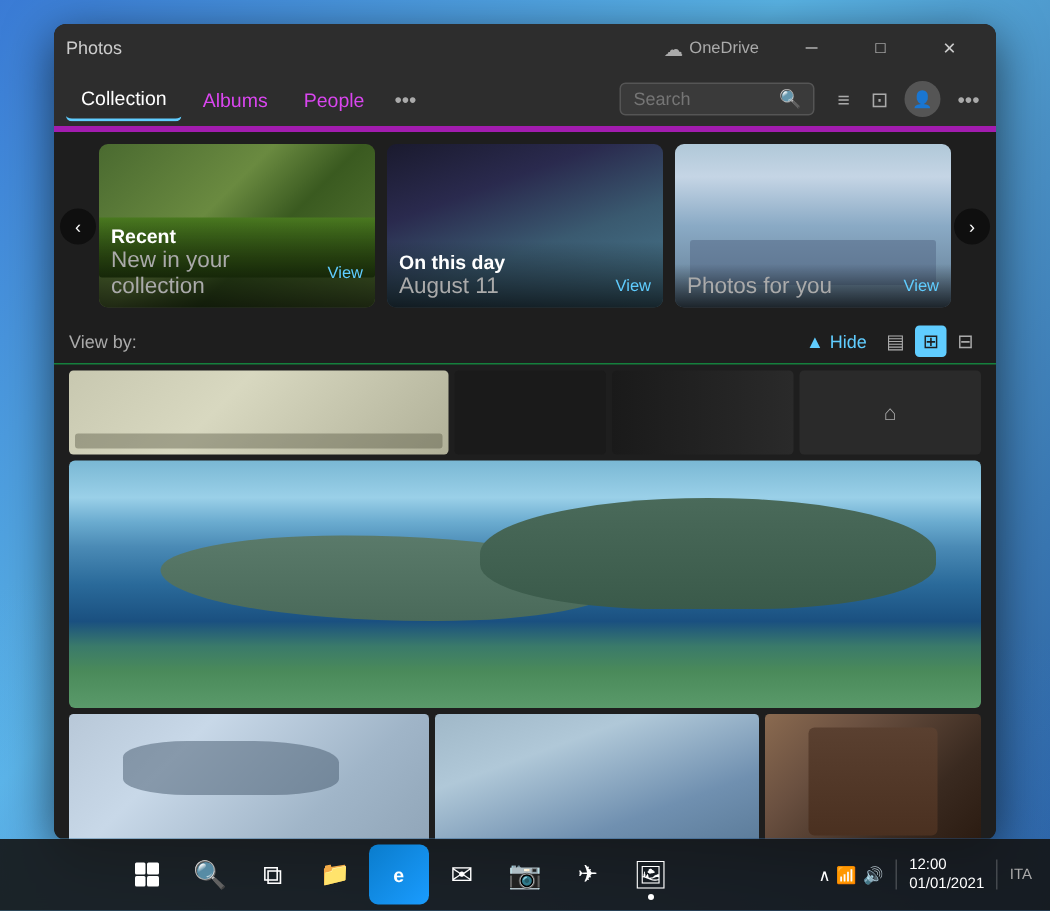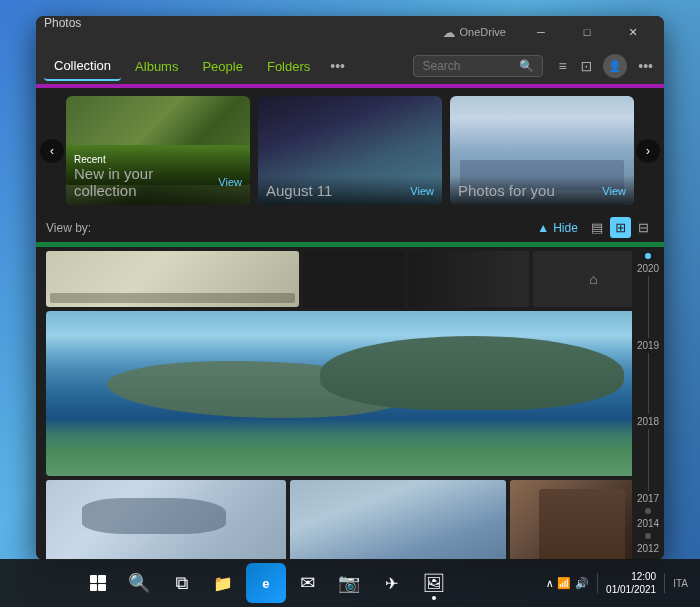--- a/index.html
+++ b/index.html
@@ -40,20 +40,21 @@
       box-shadow: 0 8px 32px rgba(0,0,0,0.6);
       display: flex;
       flex-direction: column;
     }
 
     
     .title-bar {
       height: 32px;
       background: #2d2d2d;
       display: flex;
+      align-items: center;
       padding: 0 8px;
       flex-shrink: 0;
     }
     .title-bar-title {
       color: #ccc;
       font-size: 12px;
       flex: 1;
     }
     .title-bar-onedrive {
       display: flex;
@@ -86,21 +87,21 @@
       height: 40px;
       background: #2d2d2d;
       display: flex;
       align-items: center;
       padding: 0 8px;
       gap: 4px;
       border-bottom: 4px solid #a21caf;
       flex-shrink: 0;
     }
     .nav-tab {
-      color: #84cc16;
+      color: #d946ef;
       font-size: 13px;
       padding: 6px 10px;
       cursor: pointer;
       border-radius: 4px;
     }
     .nav-tab.active {
       color: white;
       border-bottom: 2px solid #60cdff;
     }
     .nav-more {
@@ -240,22 +241,22 @@
 
     .card-overlay {
       position: absolute;
       bottom: 0;
       left: 0; right: 0;
       padding: 6px 8px;
       background: linear-gradient(0deg, rgba(0,0,0,0.7) 0%, transparent 100%);
     }
     .card-title {
       color: white;
-      font-size: 10px;
-      font-weight: 400;
+      font-size: 13px;
+      font-weight: 700;
     }
     .card-subtitle {
       color: #aaa;
       font-size: 15px;
     }
     .card-view-link {
       color: #60cdff;
       font-size: 11px;
       cursor: pointer;
     }
@@ -265,21 +266,21 @@
       justify-content: space-between;
     }
 
     
     .toolbar-row {
       display: flex;
       align-items: center;
       padding: 4px 10px;
       gap: 8px;
       flex-shrink: 0;
-      border-bottom: 5px solid #15803d;
+      border-bottom: 1px solid #15803d;
     }
     .view-by-label {
       color: #aaa;
       font-size: 12px;
     }
     .view-dropdown {
       background: #2d2d2d;
       border: 1px solid #555;
       border-radius: 4px;
       color: #ccc;
@@ -540,21 +541,20 @@
       border-radius: 1px;
     }
     .sys-tray {
       display: flex;
       align-items: center;
       gap: 4px;
       color: white;
       font-size: 11px;
     }
     .time-display {
-      text-align: right;
       color: white;
       font-size: 11px;
       line-height: 1.4;
     }
     .taskbar-separator {
       width: 1px;
       height: 20px;
       background: rgba(255,255,255,0.2);
       margin: 0 4px;
     }
@@ -580,21 +580,20 @@
       <button class="win-btn">─</button>
       <button class="win-btn">□</button>
       <button class="win-btn close">✕</button>
     </div>
   </div>
 
   <div class="nav-bar">
     <div class="nav-tab active">Collection</div>
     <div class="nav-tab">Albums</div>
     <div class="nav-tab">People</div>
-    <div class="nav-tab">Folders</div>
     <span class="nav-more">•••</span>
     <div class="nav-spacer"></div>
     <div class="search-box">
       <input type="text" placeholder="Search" style="">
       <span class="search-icon-btn">🔍</span>
     </div>
     <div class="nav-icons">
       <span class="nav-icon-btn">≡</span>
       <span class="nav-icon-btn">⊡</span>
       <div class="avatar-circle">👤</div>
@@ -614,20 +613,21 @@
           <div class="card-bottom">
             <span class="card-subtitle">New in your collection</span>
             <span class="card-view-link">View</span>
           </div>
         </div>
       </div>
 
       <div class="featured-card card-onthisday">
         <div class="card-bg"></div>
         <div class="card-overlay">
+          <div class="card-title">On this day</div>
           <div class="card-bottom">
             <span class="card-subtitle">August 11</span>
             <span class="card-view-link">View</span>
           </div>
         </div>
       </div>
 
       <div class="featured-card card-water">
         <div class="card-bg"></div>
         <div class="card-overlay">
@@ -665,34 +665,20 @@
       </div>
 
       <div class="main-photo"></div>
 
       <div class="bottom-thumbs">
         <div class="bottom-thumb bt-1"></div>
         <div class="bottom-thumb bt-2"></div>
         <div class="bottom-thumb bt-3"></div>
       </div>
 
-      <div class="timeline-bar">
-        <div class="timeline-dot active"></div>
-        <span class="timeline-year">2020</span>
-        <div class="timeline-line"></div>
-        <span class="timeline-year">2019</span>
-        <div class="timeline-line"></div>
-        <span class="timeline-year">2018</span>
-        <div class="timeline-line"></div>
-        <span class="timeline-year">2017</span>
-        <div class="timeline-dot"></div>
-        <span class="timeline-year">2014</span>
-        <div class="timeline-dot"></div>
-        <span class="timeline-year">2012</span>
-      </div>
     </div>
 
   </div>
 </div>
 
 <div class="taskbar">
   <div class="taskbar-center">
 
     <div class="taskbar-icon">
       <div class="win-logo">

